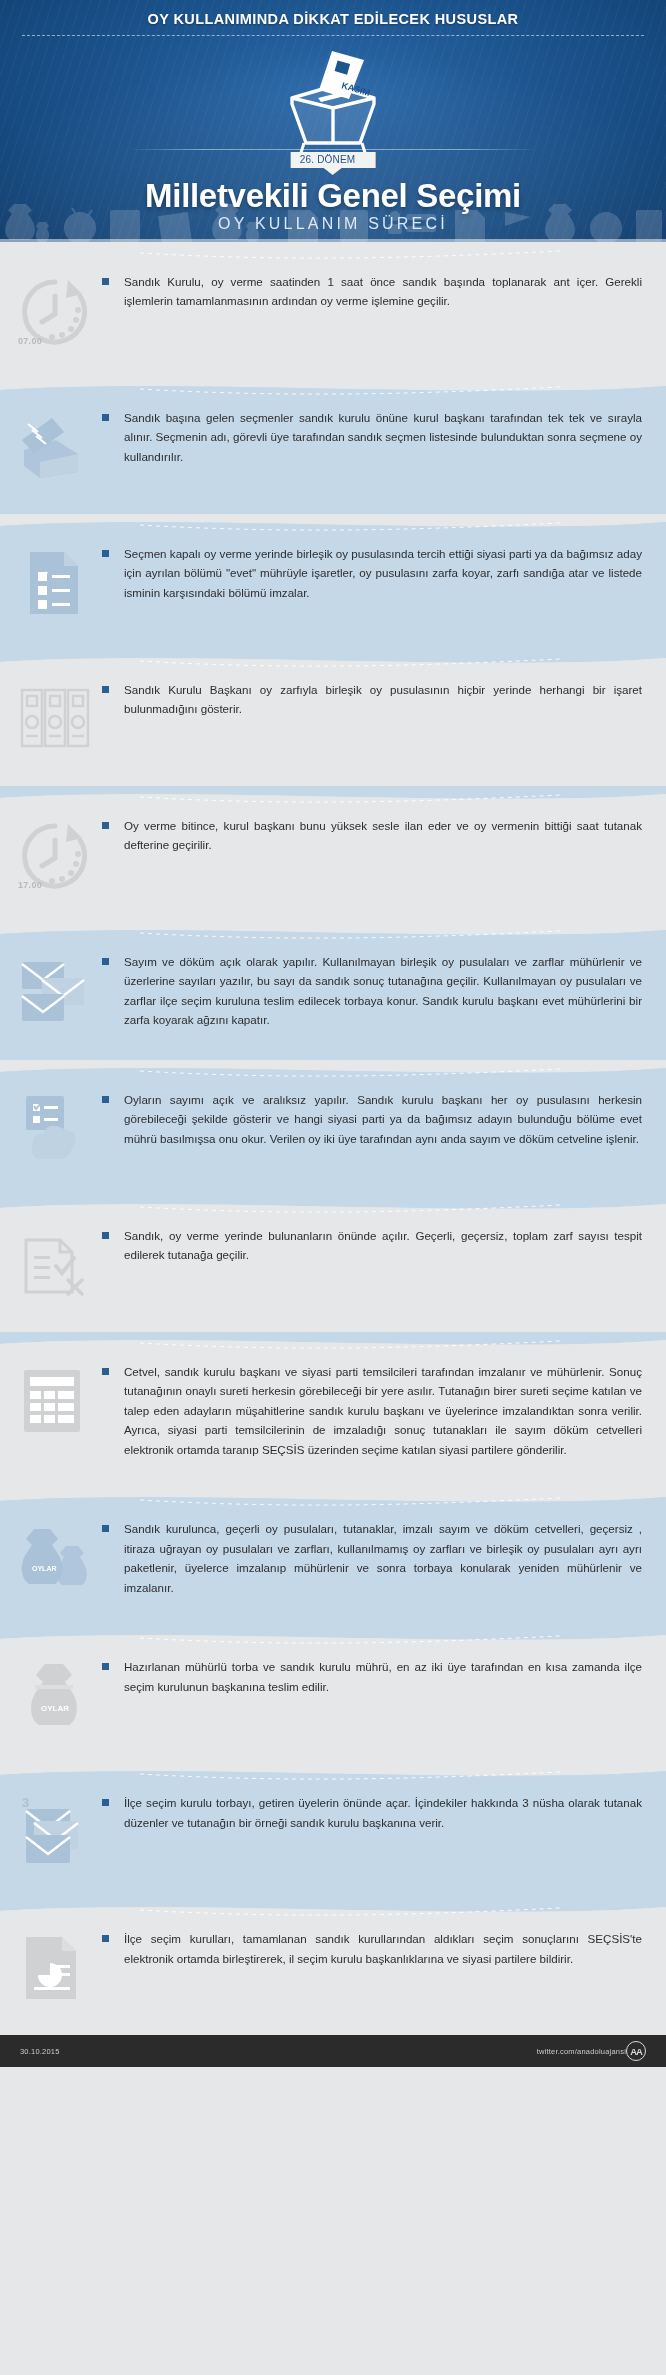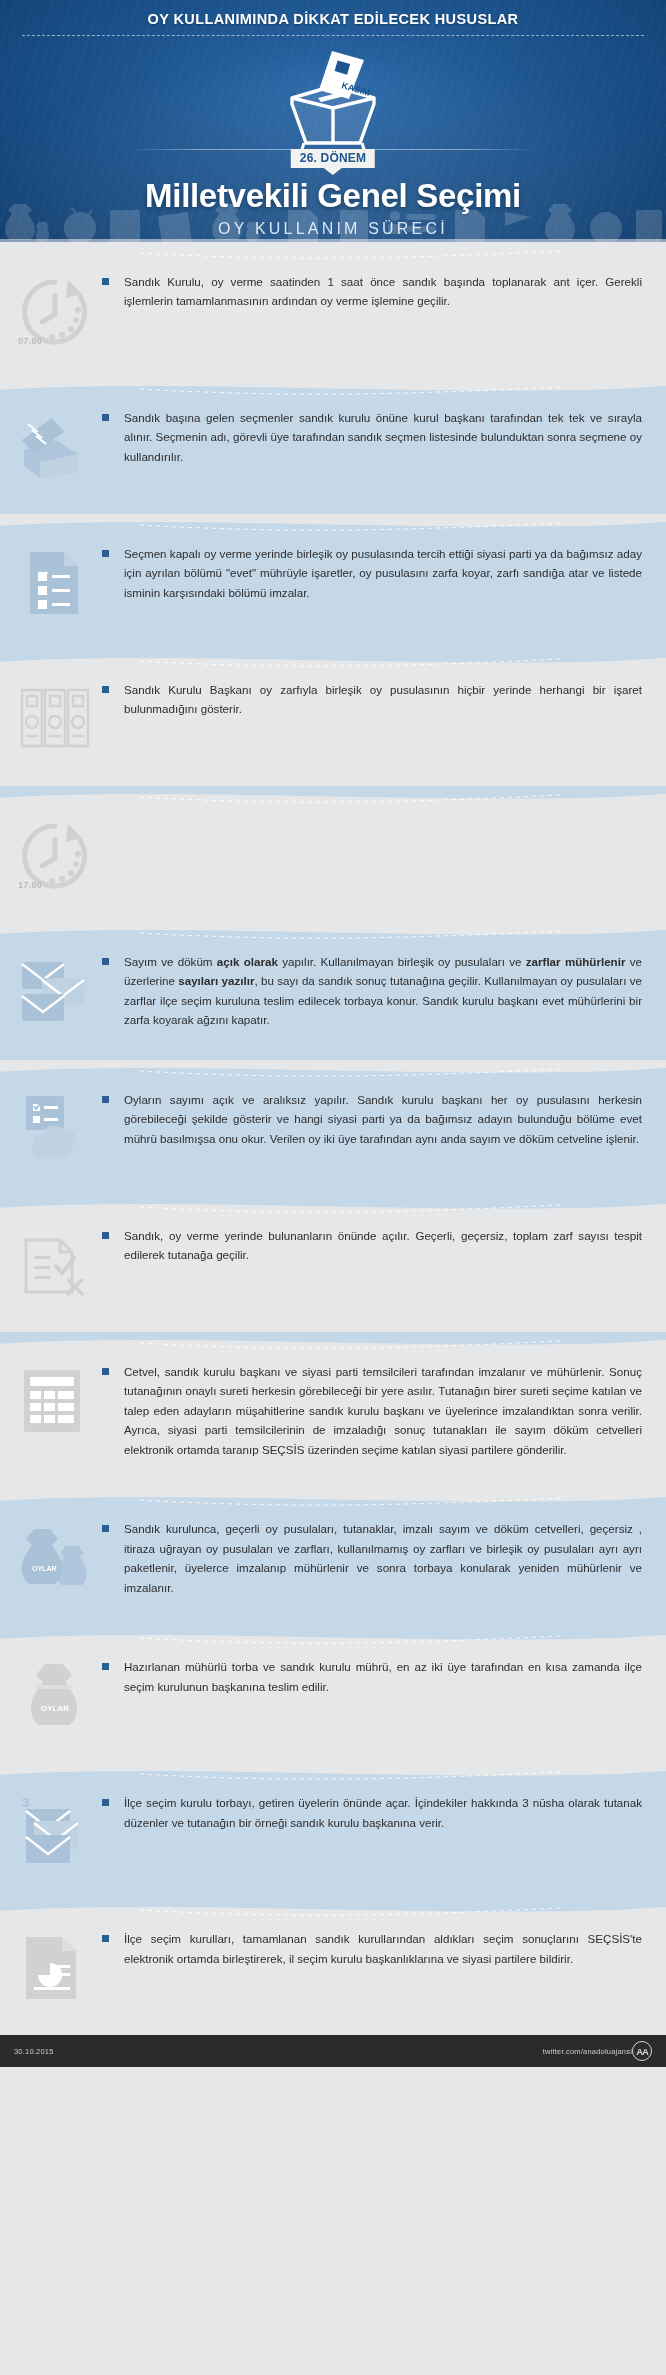--- a/index.html
+++ b/index.html
@@ -69,24 +69,24 @@
     position: absolute;
     left: -120px; right: -120px; bottom: 16px;
     height: 1px;
     background: linear-gradient(to right, rgba(255,255,255,0) 0%, rgba(255,255,255,0.45) 18%, rgba(255,255,255,0.45) 82%, rgba(255,255,255,0) 100%);
   }
   .donem-tag {
     position: absolute;
     left: 50%; bottom: -2px; transform: translateX(-50%);
     background: #f2f2f0;
     color: #1d558f;
-    font-size: 12px;
-    font-weight: bold;
+    font-size: 10px;
+    font-weight: normal;
     letter-spacing: 0.2px;
-    padding: 2px 9px 3px 9px;
+    padding: 2px 20px 3px 9px;
     white-space: nowrap;
   }
   .donem-tag::after {
     content: "";
     position: absolute;
     left: 50%; bottom: -7px; transform: translateX(-50%);
     border-left: 9px solid transparent;
     border-right: 9px solid transparent;
     border-top: 7px solid #f2f2f0;
   }
@@ -100,21 +100,20 @@
     margin-top: 11px;
     text-shadow: 0 2px 4px rgba(0,0,0,0.35);
   }
   .sub-title {
     position: relative;
     text-align: center;
     color: #d9e6f3;
     font-size: 16px;
     font-weight: normal;
     letter-spacing: 3.2px;
-    margin-top: 5px;
   }
   .icon-band {
     position: absolute;
     left: 0; right: 0; bottom: 0;
     height: 46px;
     opacity: 0.16;
     overflow: hidden;
   }
   .icon-band svg { display: block; }
   .header-bottom-rule {
@@ -173,21 +172,21 @@
     background: #2b5f92;
   }
   .row.blue .bullet { background: #2b5f92; }
   .row p {
     color: #2d2d2d;
     font-size: 11.6px;
     line-height: 1.68;
     text-align: justify;
     text-justify: inter-word;
   }
-  .row p b { font-weight: bold; }
+  .row p b { font-weight: normal; }
 
   
   .clock-wrap { position: relative; width: 78px; height: 74px; }
   .clock-label {
     position: absolute;
     left: 2px; bottom: 2px;
     font-size: 9px;
     color: #b9babb;
     font-weight: bold;
     letter-spacing: 0.3px;
@@ -195,21 +194,21 @@
 
   
   .footer {
     position: relative;
     width: 666px;
     height: 32px;
     background: #2b2b2b;
     display: flex;
     align-items: center;
     justify-content: space-between;
-    padding: 0 14px;
+    padding: 0 20px;
   }
   .footer .date {
     color: #cccccc;
     font-size: 7.5px;
     letter-spacing: 0.2px;
   }
   .footer .right {
     display: flex;
     align-items: center;
   }
@@ -468,20 +467,26 @@
                 </g>
         <g fill="#cfd1d2">
                   <circle cx="62" cy="36" r="3"></circle>
                   <circle cx="60" cy="46" r="3"></circle>
                   <circle cx="55" cy="55" r="3"></circle>
                   <circle cx="46" cy="61" r="3"></circle>
                   <circle cx="36" cy="63" r="3"></circle>
                 </g>
               </svg>
               <div class="clock-label">17.00</div>
+            </div>
+          </div>
+          <div class="textcell">
+            <div style="position: relative; padding-left: 12px;">
+              <span class="bullet"></span>
+              <p>Oy verme bitince, kurul başkanı bunu yüksek sesle ilan eder ve oy vermenin bittiği saat tutanak defterine geçirilir.</p>
             </div>
           </div>
         </div>
       </div>
       <div class="row blue">
         <div class="band">
           <svg class="wave" viewBox="0 0 666 22" preserveAspectRatio="none">
       <path d="M0 0 L666 0 L666 8 C500 22 180 0 0 12 Z" fill="#e6e7e8"></path>
       <path d="M0 12 C180 0 500 22 666 8 L666 22 L0 22 Z" fill="#c5d8e8"></path>
       <path d="M140 11 C280 19 400 17 560 9" fill="none" stroke="#ffffff" stroke-width="1" stroke-dasharray="4 4" opacity="0.85"></path>

